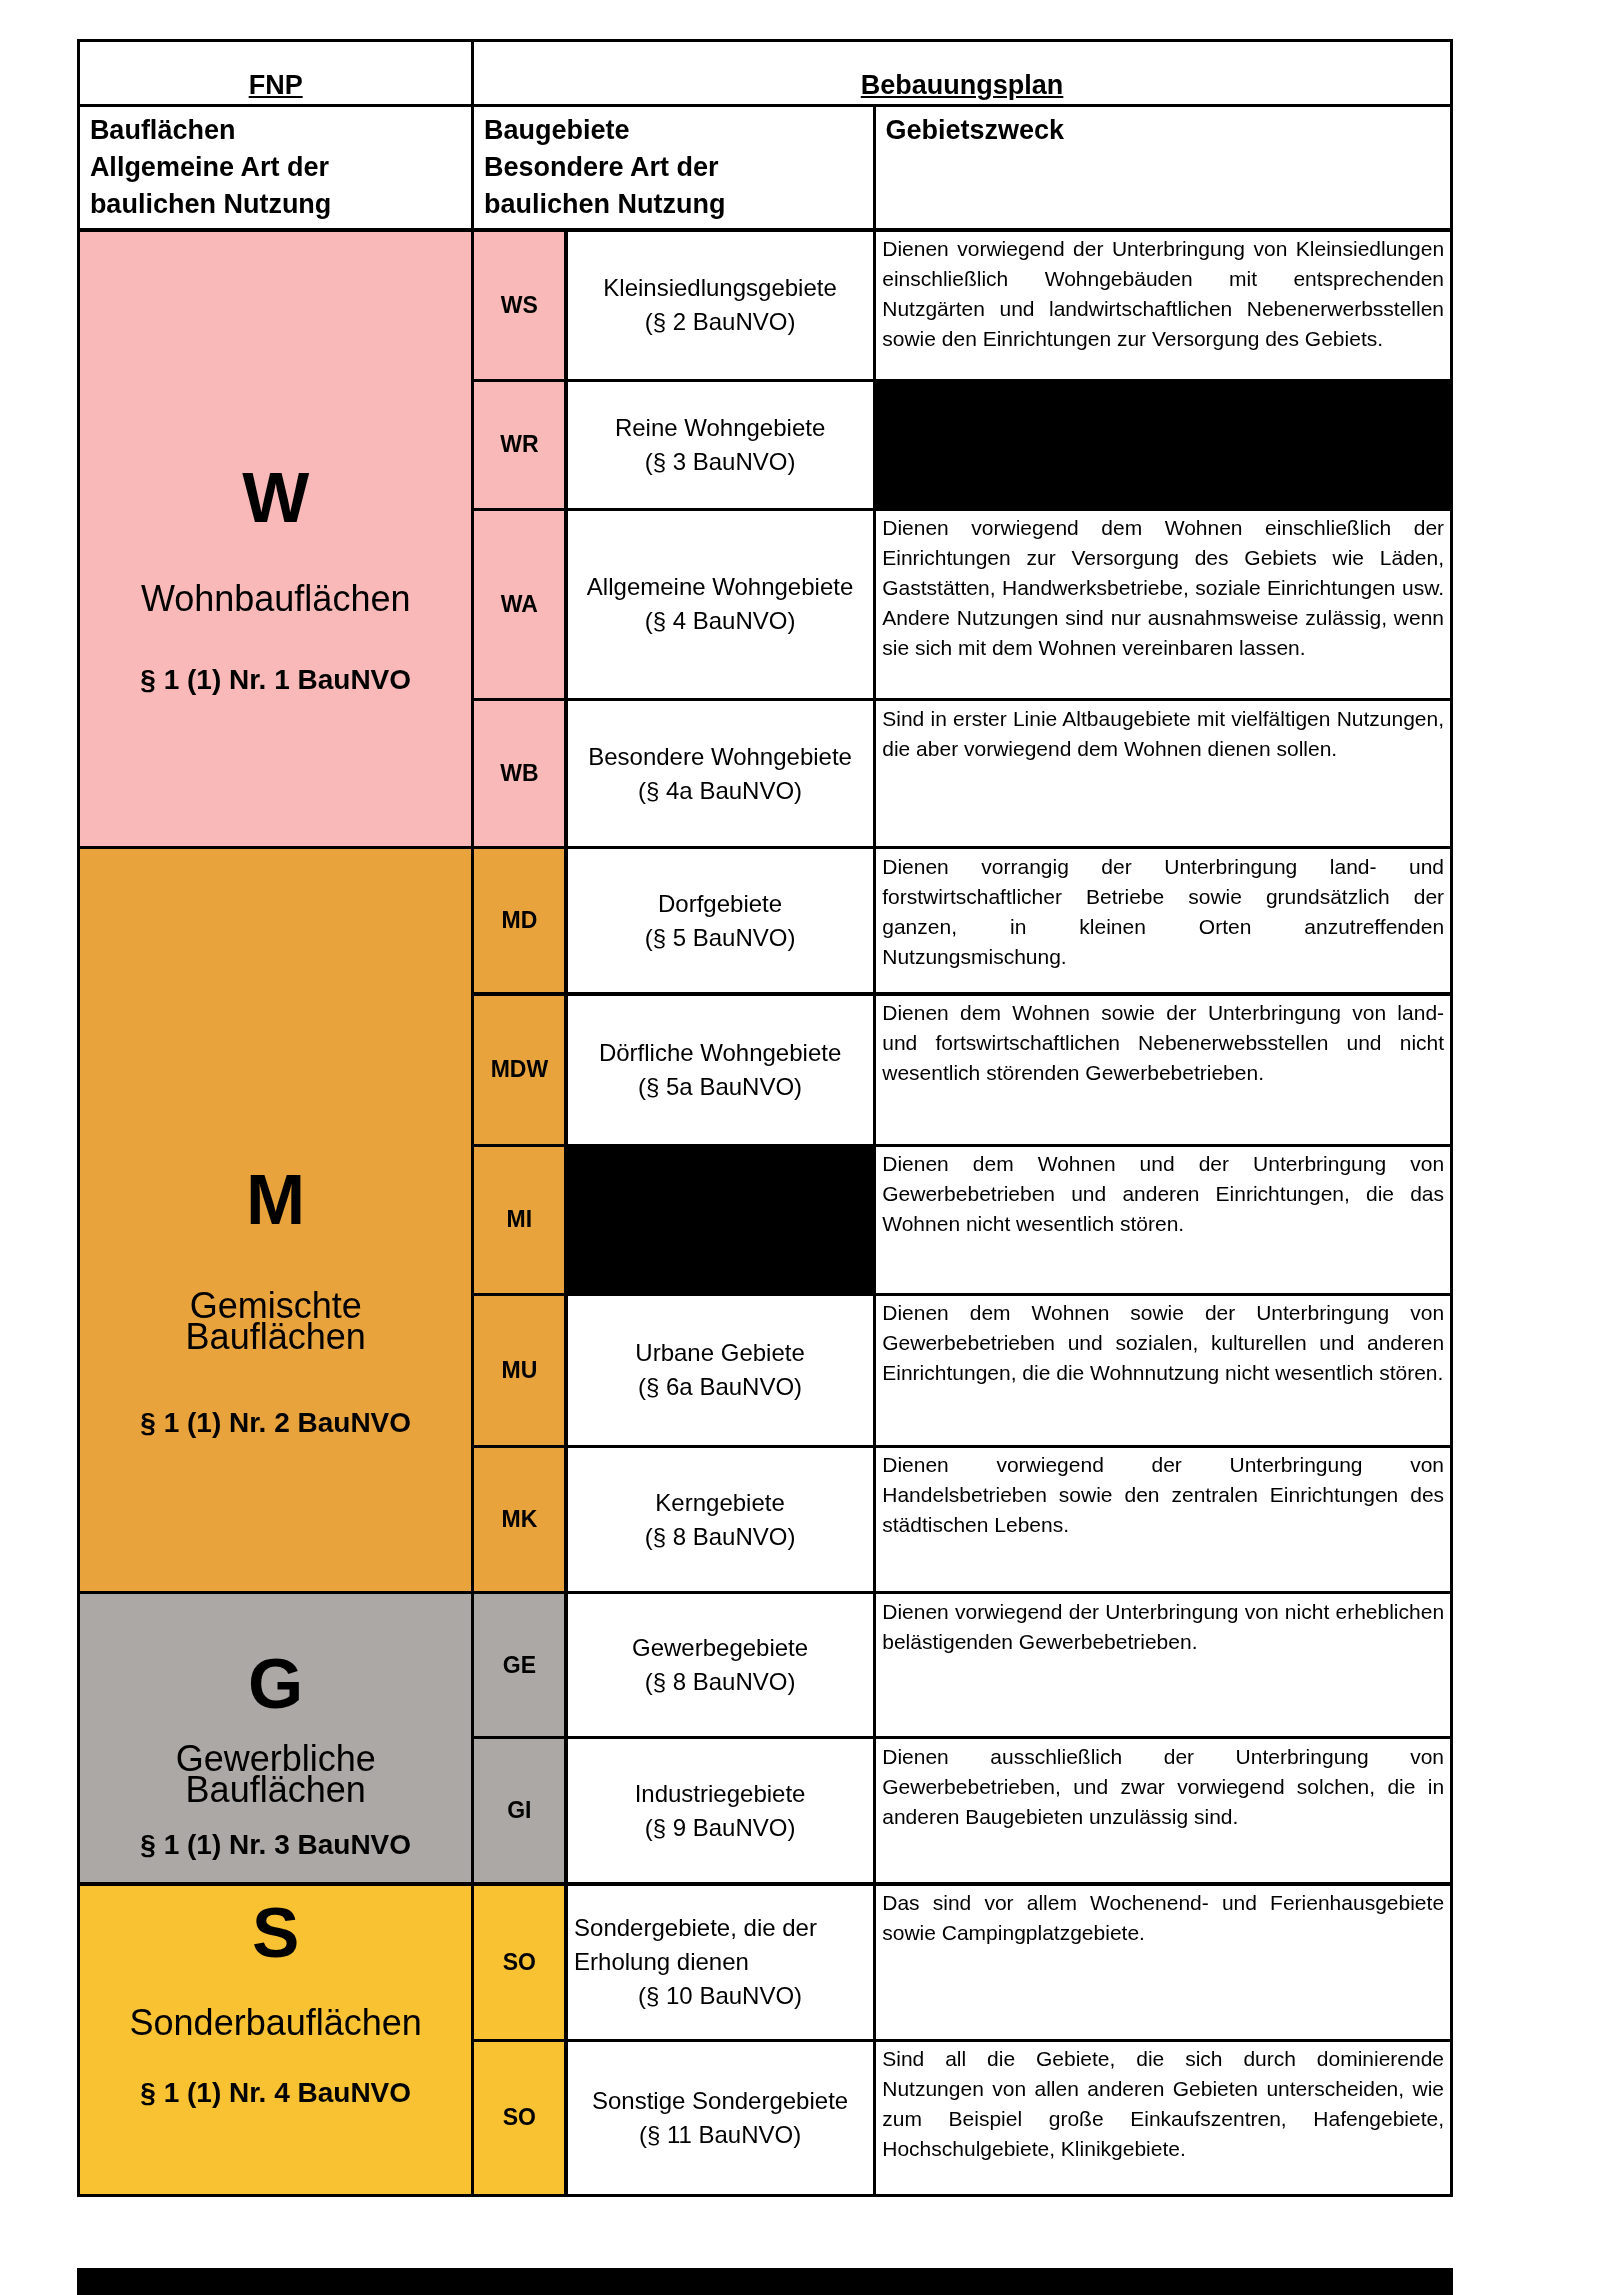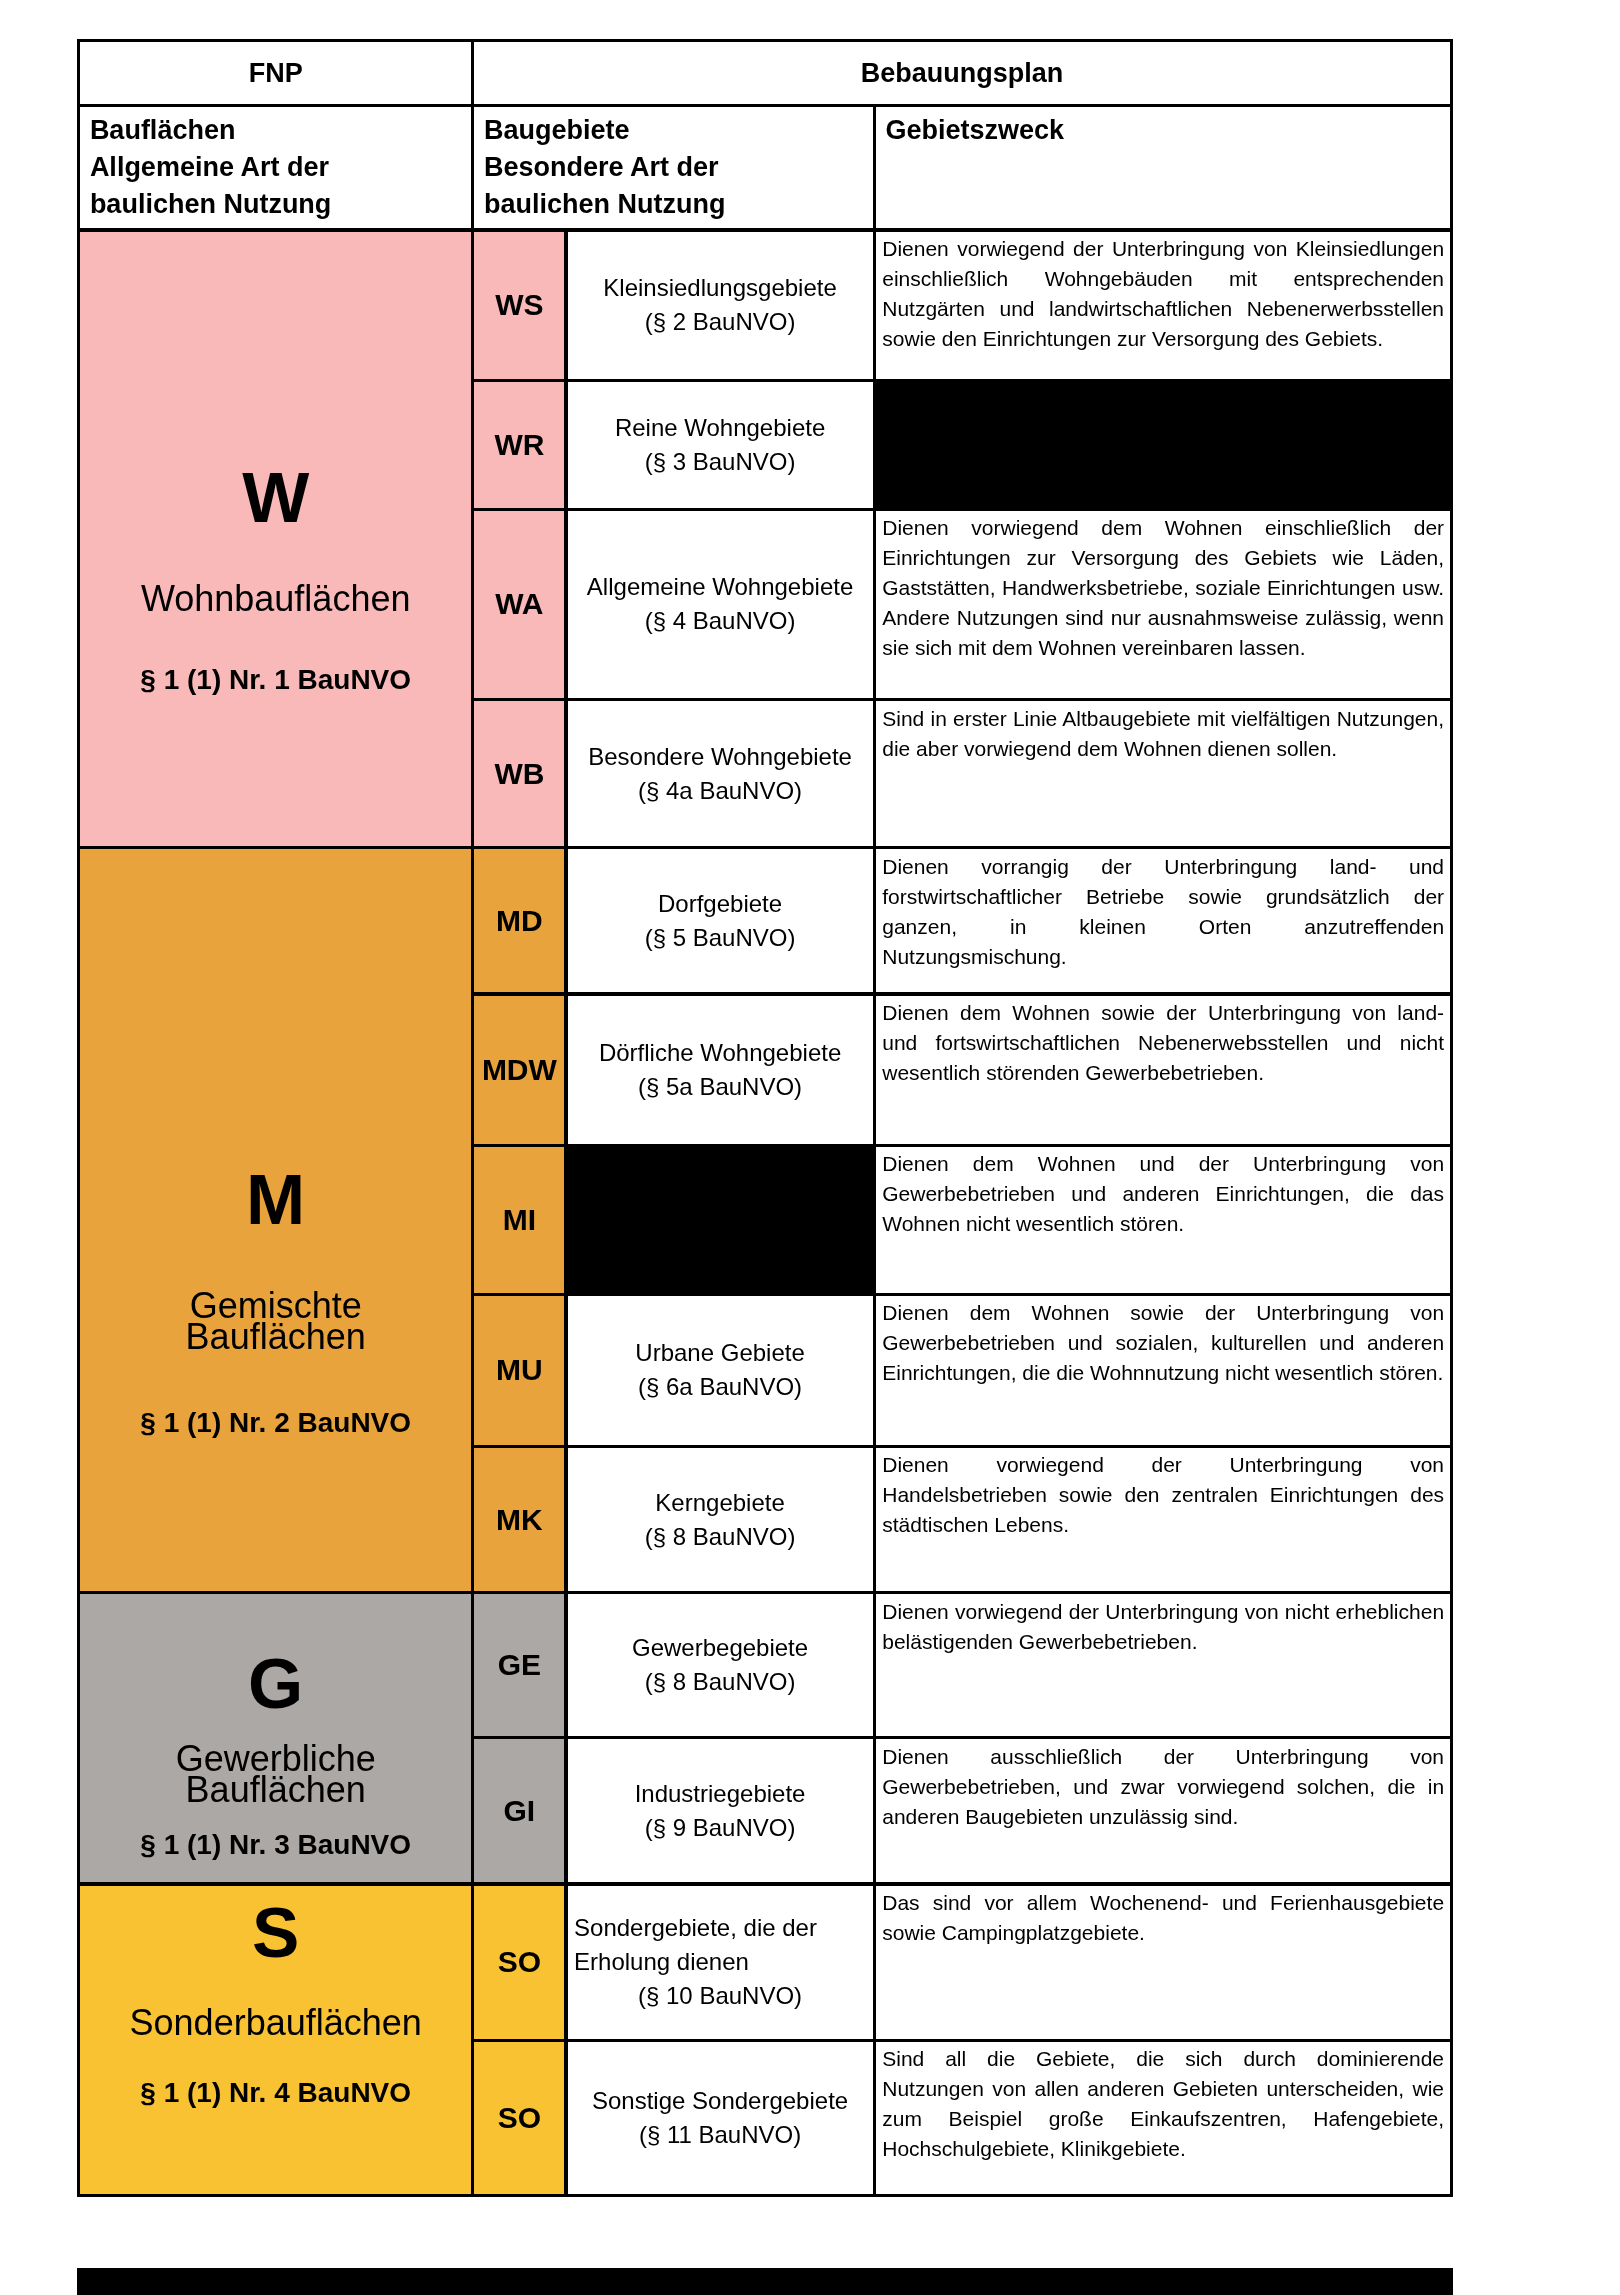--- a/index.html
+++ b/index.html
@@ -18,42 +18,42 @@
     grid-template-columns: 391px 90px 305px 574px;
     grid-template-rows: 62px 121px 147px 126px 187px 145px 143px 148px 146px 149px 143px 142px 143px 153px 152px;
     gap: 3.2px;
     padding: 3.2px;
     background: #000;
   }
   .cell { background: #fff; overflow: hidden; }
 
   
   .hdr { font-weight: bold; font-size: 27px; line-height: 37px; }
-  .hdr-center { display: flex; align-items: center; justify-content: center; }
+  .hdr-center { display: flex; align-items: flex-end; justify-content: center; text-decoration: underline; }
   .hdr-block { padding: 4.9px 8px 0 9.7px; }
   .pre-line { white-space: pre-line; }
 
   
   .group-cell {
     display: flex; flex-direction: column;
     align-items: center; justify-content: center;
     text-align: center;
   }
   .group-letter { font-size: 71px; font-weight: bold; line-height: 1; }
   .group-name   { font-size: 36px; line-height: 31px; }
   .group-ref    { font-size: 28px; font-weight: bold; }
   .group-w { gap: 50px; padding-top: 81px; }
   .group-m { gap: 55px; padding-top: 162px; }
   .group-g { gap: 24px; padding-top: 32px; }
   .group-s { gap: 39px; padding-bottom: 73px; }
 
   
   .abbr-cell {
     display: flex; align-items: center; justify-content: center;
-    font-weight: bold; font-size: 30px;
+    font-weight: bold; font-size: 23px;
   }
 
   
   .name-cell {
     display: flex; flex-direction: column;
     align-items: center; justify-content: center;
     text-align: left;
     font-size: 24px; line-height: 34px;
     padding: 0 6.5px;
   }

